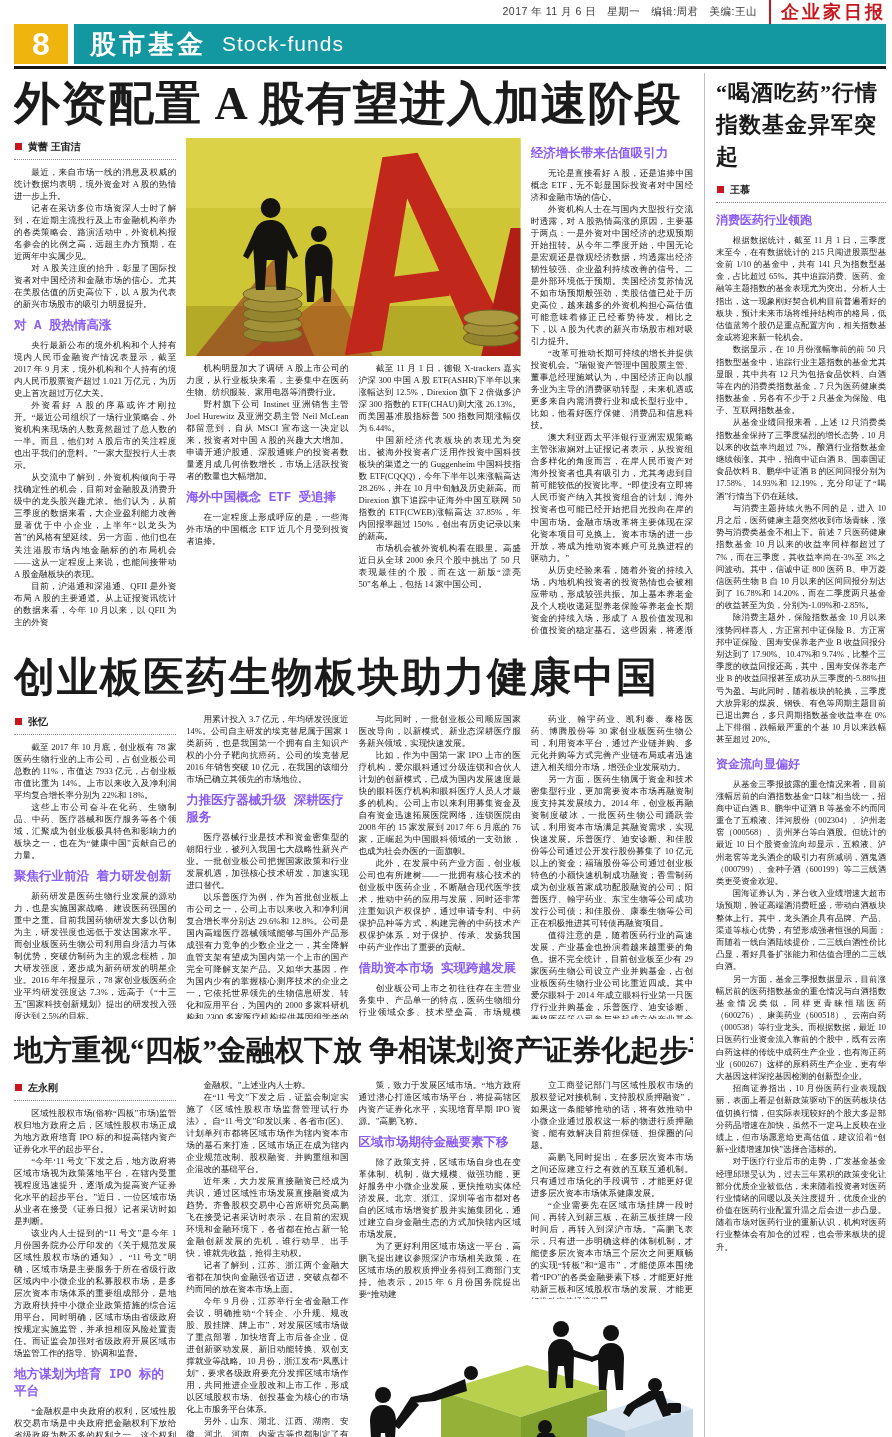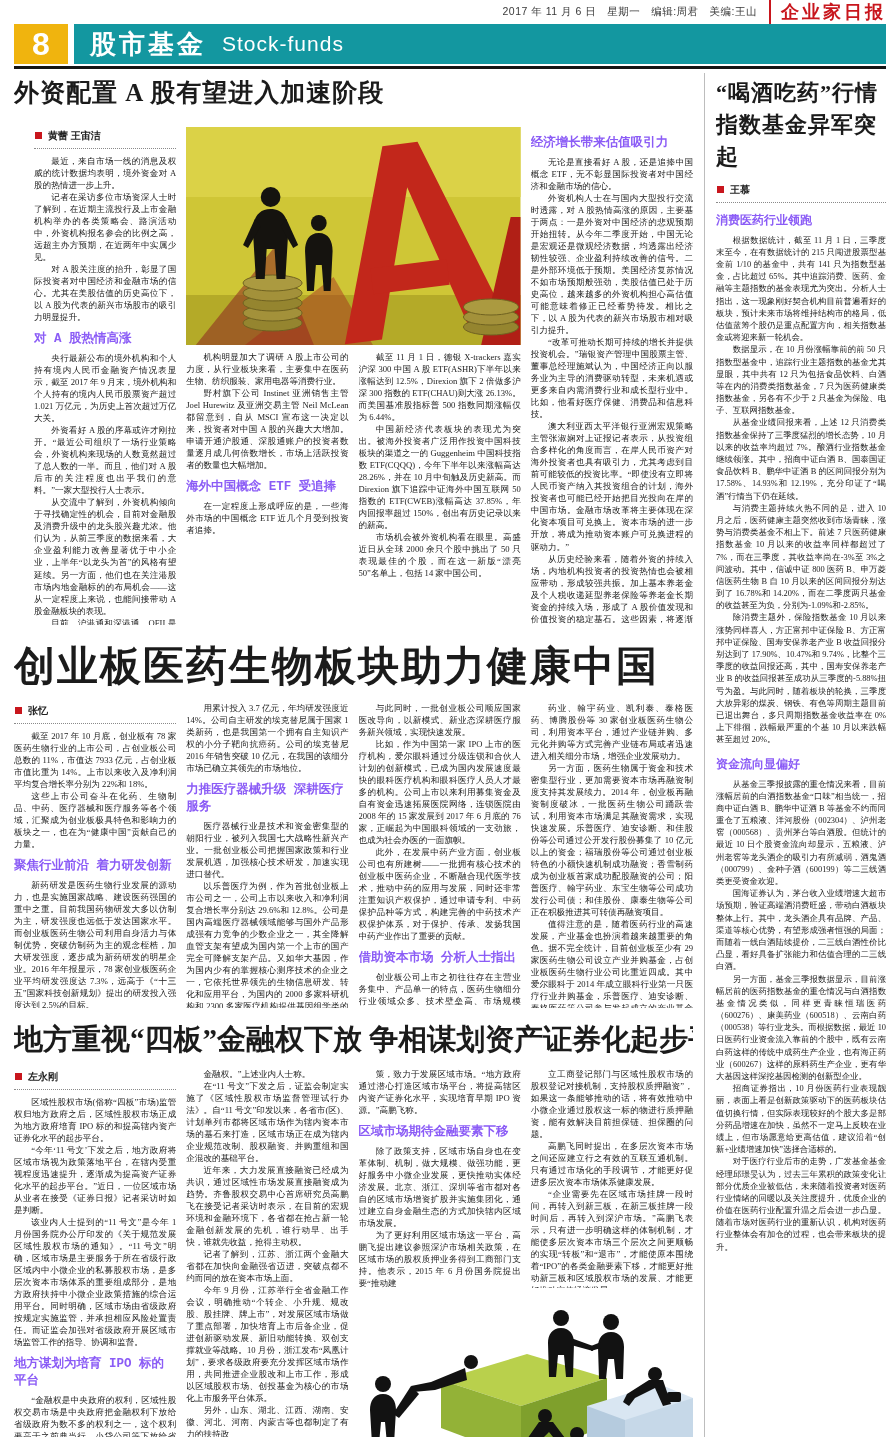--- a/index.html
+++ b/index.html
@@ -36,23 +36,23 @@
 
   
   .byline{font-family:"Liberation Sans","DejaVu Sans",sans-serif; font-size:10px; font-weight:bold; color:#222;
     display:flex; align-items:center; border-bottom:1px dotted #8a8a8a; padding:2px 0 5px 1px; margin-bottom:6px;}
   .byline .sq{width:7px; height:7px; background:var(--red); margin-right:6px; flex:0 0 auto;}
   .para{font-size:8.6px; line-height:1.4; text-align:justify; text-indent:2em; color:var(--ink);}
   .subhead{font-family:Liberation Mono, monospace; font-size:12.5px; font-weight:bold; margin:7px 0 5px 0; color:#8b5cf6;}
   .col{overflow:hidden;}
 
   
-  .a1-headline{font-size:25px; font-weight:bold; letter-spacing:1px; line-height:1.1; margin:6px 0 20px 0; width:560px; white-space:nowrap;}
+  .a1-headline{font-size:46px; font-weight:bold; letter-spacing:1px; line-height:1.1; margin:6px 0 8px 0; width:560px; white-space:nowrap;}
   .a1-body{display:grid; grid-template-columns:repeat(4,1fr); grid-template-rows:224px auto; column-gap:10px; height:498px; overflow:hidden;}
-  .a1-c1{grid-column:1; grid-row:1/3;margin-left:20px;}
+  .a1-c1{grid-column:1; grid-row:1/3;}
   .a1-photo{grid-column:2/4; grid-row:1; padding-bottom:6px;}
   .a1-photo svg{width:100%; height:100%; display:block;}
   .a1-c2{grid-column:2; grid-row:2;}
   .a1-c3{grid-column:3; grid-row:2;}
   .a1-c4{grid-column:4; grid-row:1/3;}
 
   
   .a3-headline{font-size:41px; font-weight:bold; letter-spacing:2px; margin:14px 0 8px 0; white-space:nowrap;}
   .a3-body{display:flex; gap:10px; height:306px; overflow:hidden;}
   .a3-body .col{flex:1;}
@@ -190,21 +190,21 @@
           <div class="col">
               <p class="para">用累计投入 3.7 亿元，年均研发强度近 14%。公司自主研发的埃克替尼属于国家 1 类新药，也是我国第一个拥有自主知识产权的小分子靶向抗癌药。公司的埃克替尼 2016 年销售突破 10 亿元，在我国的该细分市场已确立其领先的市场地位。</p>
               <h3 class="subhead">力推医疗器械升级 深耕医疗服务</h3>
               <p class="para">医疗器械行业是技术和资金密集型的朝阳行业，被列入我国七大战略性新兴产业。一批创业板公司把握国家政策和行业发展机遇，加强核心技术研发，加速实现进口替代。</p>
               <p class="para">以乐普医疗为例，作为首批创业板上市公司之一，公司上市以来收入和净利润复合增长率分别达 29.6%和 12.8%。公司是国内高端医疗器械领域能够与国外产品形成强有力竞争的少数企业之一，其全降解血管支架有望成为国内第一个上市的国产完全可降解支架产品。又如华大基因，作为国内少有的掌握核心测序技术的企业之一，它依托世界领先的生物信息研发、转化和应用平台，为国内的 2000 多家科研机构和 2300 多家医疗机构提供基因组学类的诊断和研究服务，助推高端医疗器械的进口替代之路向纵深发展。</p>
             </div>
           <div class="col">
               <p class="para">与此同时，一批创业板公司顺应国家医改导向，以新模式、新业态深耕医疗服务新兴领域，实现快速发展。</p>
               <p class="para">比如，作为中国第一家 IPO 上市的医疗机构，爱尔眼科通过分级连锁和合伙人计划的创新模式，已成为国内发展速度最快的眼科医疗机构和眼科医疗人员人才最多的机构。公司上市以来利用募集资金及自有资金迅速拓展医院网络，连锁医院由 2008 年的 15 家发展到 2017 年 6 月底的 76 家，正崛起为中国眼科领域的一支劲旅，也成为社会办医的一面旗帜。</p>
               <p class="para">此外，在发展中药产业方面，创业板公司也有所建树——一批拥有核心技术的创业板中医药企业，不断融合现代医学技术，推动中药的应用与发展，同时还非常注重知识产权保护，通过申请专利、中药保护品种等方式，构建完善的中药技术产权保护体系，对于保护、传承、发扬我国中药产业作出了重要的贡献。</p>
-              <h3 class="subhead">借助资本市场 分析人士指出</h3>
+              <h3 class="subhead">借助资本市场 实现跨越发展</h3>
               <p class="para">创业板公司上市之初往往存在主营业务集中、产品单一的特点，医药生物细分行业领域众多、技术壁垒高、市场规模小、内生式发展困难较多。面对企业内生发展的瓶颈，红日</p>
             </div>
           <div class="col">
               <p class="para">药业、翰宇药业、凯利泰、泰格医药、博腾股份等 30 家创业板医药生物公司，利用资本平台，通过产业链并购、多元化并购等方式完善产业链布局或者迅速进入相关细分市场，增强企业发展动力。</p>
               <p class="para">另一方面，医药生物属于资金和技术密集型行业，更加需要资本市场再融资制度支持其发展续力。2014 年，创业板再融资制度破冰，一批医药生物公司踊跃尝试，利用资本市场满足其融资需求，实现快速发展。乐普医疗、迪安诊断、和佳股份等公司通过公开发行股份募集了 10 亿元以上的资金；福瑞股份等公司通过创业板特色的小额快速机制成功融资；香雪制药成为创业板首家成功配股融资的公司；阳普医疗、翰宇药业、东宝生物等公司成功发行公司债；和佳股份、康泰生物等公司正在积极推进其可转债再融资项目。</p>
               <p class="para">值得注意的是，随着医药行业的高速发展，产业基金也扮演着越来越重要的角色。据不完全统计，目前创业板至少有 29 家医药生物公司设立产业并购基金，占创业板医药生物行业公司比重近四成。其中爱尔眼科于 2014 年成立眼科行业第一只医疗行业并购基金，乐普医疗、迪安诊断、泰格医药等公司参与发起成立的产业基金超过 2 家。</p>
             </div>
         </div>
       </section>
 

